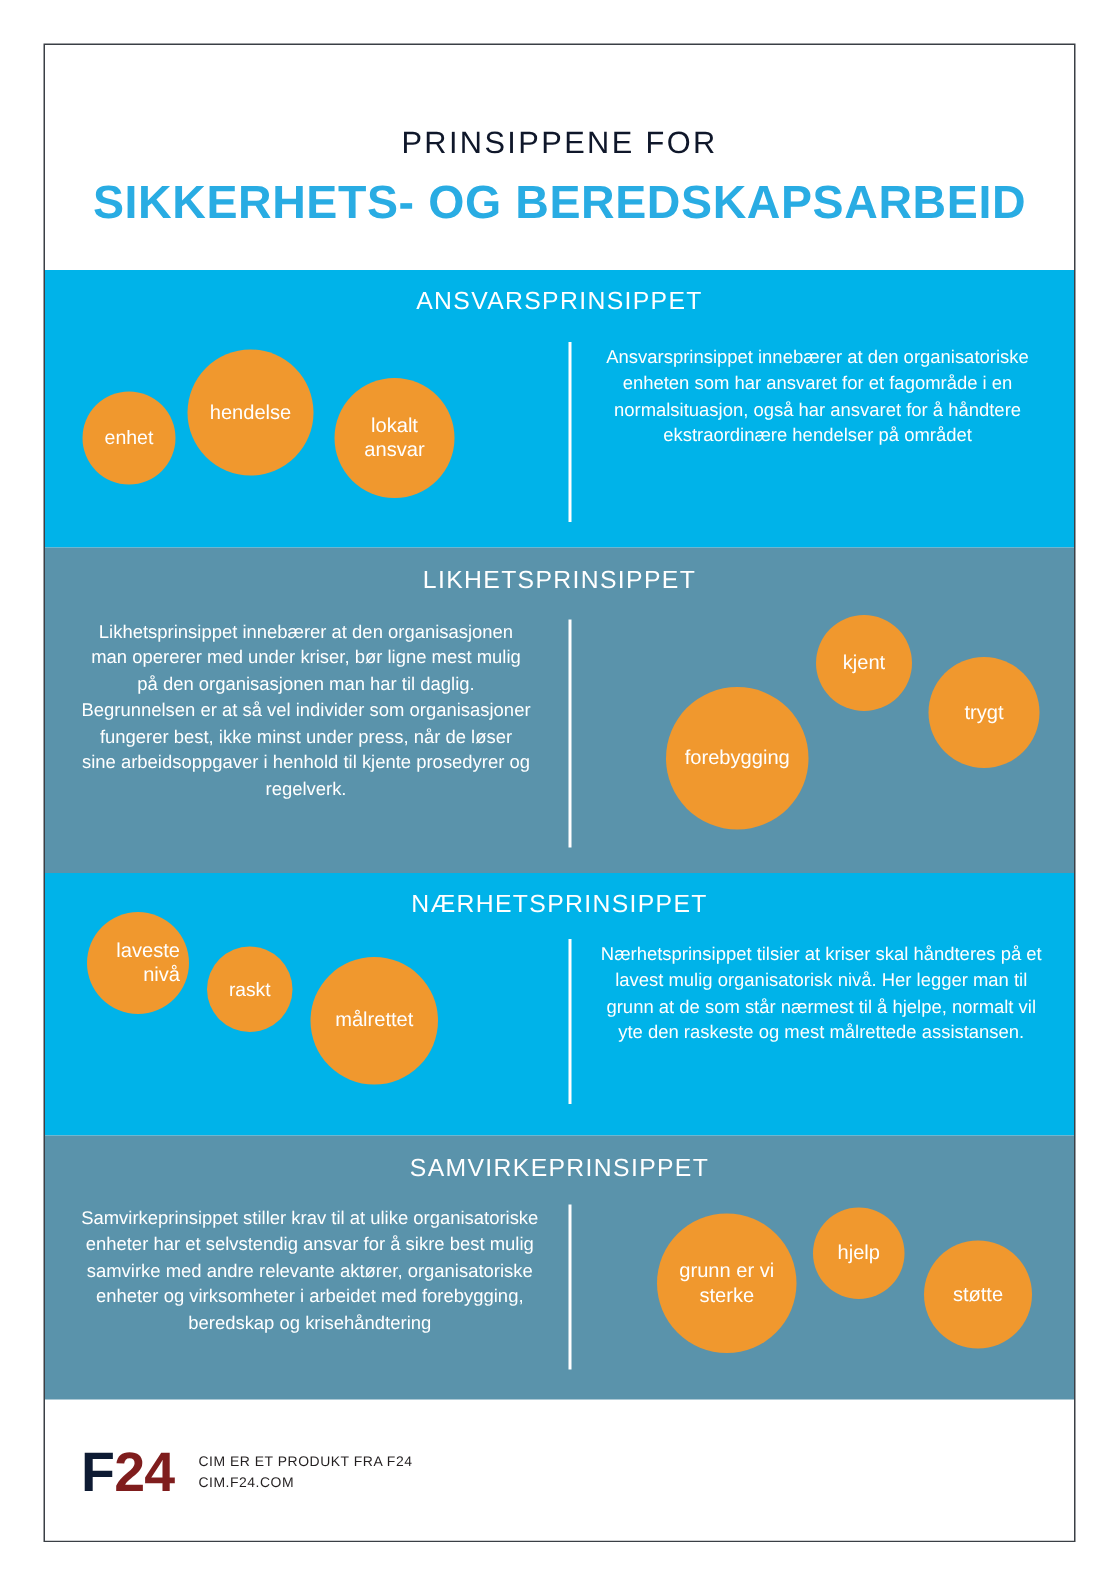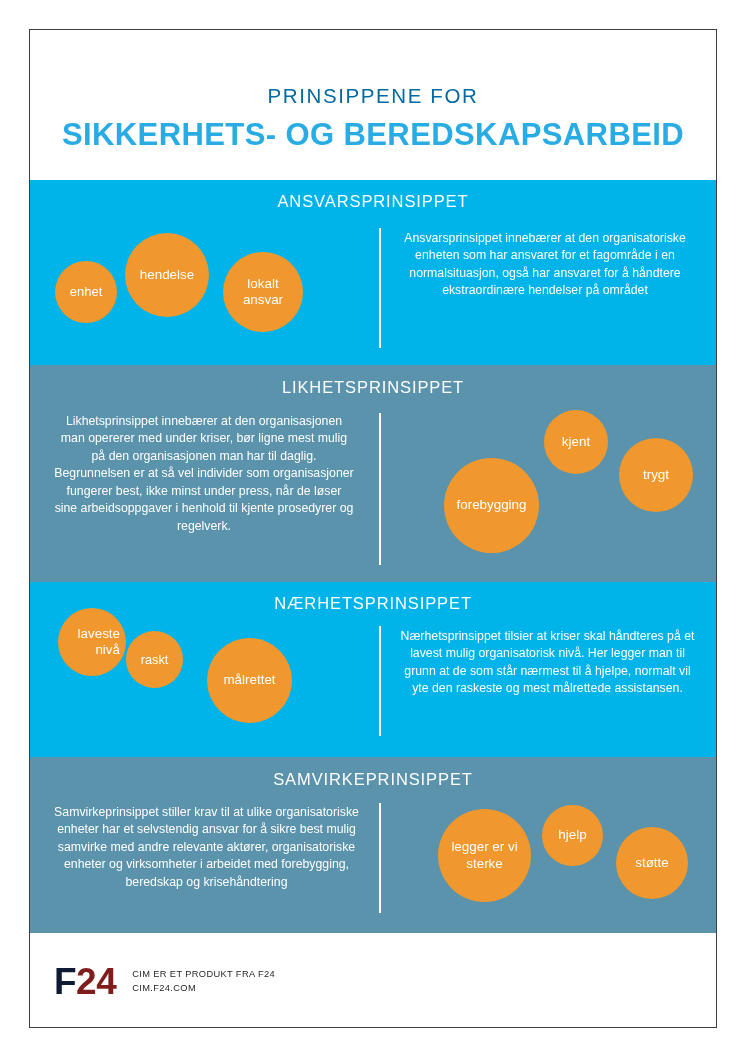--- a/index.html
+++ b/index.html
@@ -35,21 +35,21 @@
     display: flex;
     flex-direction: column;
     align-items: center;
     justify-content: center;
     box-sizing: border-box;
     padding-top: 26px;
   }
   .header-kicker {
     font-size: 20.5px;
     letter-spacing: 1.6px;
-    color: #0369a1;
+    color: #0f172a;
     font-weight: 400;
     line-height: 1;
     margin-bottom: 13px;
   }
   .header-title {
     font-size: 31px;
     letter-spacing: 0.4px;
     color: #29ace3;
     font-weight: 700;
     line-height: 1;
@@ -182,31 +182,31 @@
       <div class="bubble" style="left:589px; top:73px;  width:74px; height:74px;">trygt</div>
     </div>
   </div>
 
   <div class="section cyan" style="height:175px;">
     <div class="section-title">NÆRHETSPRINSIPPET</div>
     <div class="divider" style="top:44px; height:110px;"></div>
     <div class="section-body body-right" style="top:46px; width:305px;">Nærhetsprinsippet tilsier at kriser skal håndteres på et lavest mulig organisatorisk nivå. Her legger man til grunn at de som står nærmest til å hjelpe, normalt vil yte den raskeste og mest målrettede assistansen.</div>
     <div class="bubble-area">
       <div class="bubble" style="left:28px;  top:26px;  width:68px; height:68px; padding:0 6px;text-align:right;">laveste nivå</div>
-      <div class="bubble" style="left:96px; top:49px;  width:57px; height:57px; font-size:12.8px;">raskt</div>
+      <div class="bubble" style="left:108px; top:49px;  width:57px; height:57px; font-size:12.8px;">raskt</div>
       <div class="bubble" style="left:177px; top:56px;  width:85px; height:85px;">målrettet</div>
     </div>
   </div>
 
   <div class="section steel" style="height:176px;">
     <div class="section-title" style="padding-top:14px;">SAMVIRKEPRINSIPPET</div>
     <div class="divider" style="top:46px; height:110px;"></div>
     <div class="section-body body-left" style="top:47px; width:305px;">Samvirkeprinsippet stiller krav til at ulike organisatoriske enheter har et selvstendig ansvar for å sikre best mulig samvirke med andre relevante aktører, organisatoriske enheter og virksomheter i arbeidet med forebygging, beredskap og krisehåndtering</div>
     <div class="bubble-area">
-      <div class="bubble" style="left:408px; top:52px;  width:93px; height:93px; padding:0 6px;">legger er vi sterke</div>
+      <div class="bubble" style="left:408px; top:52px;  width:93px; height:93px; padding:0 6px;">grunn er vi sterke</div>
       <div class="bubble" style="left:512px; top:48px;  width:61px; height:61px;">hjelp</div>
       <div class="bubble" style="left:586px; top:70px;  width:72px; height:72px;">støtte</div>
     </div>
   </div>
 
   <div class="footer">
     <div class="logo"><span class="logo-f">F</span><span class="logo-24">24</span></div>
     <div class="footer-text">
       <div class="footer-line">CIM ER ET PRODUKT FRA F24</div>
       <div class="footer-line">CIM.F24.COM</div>

